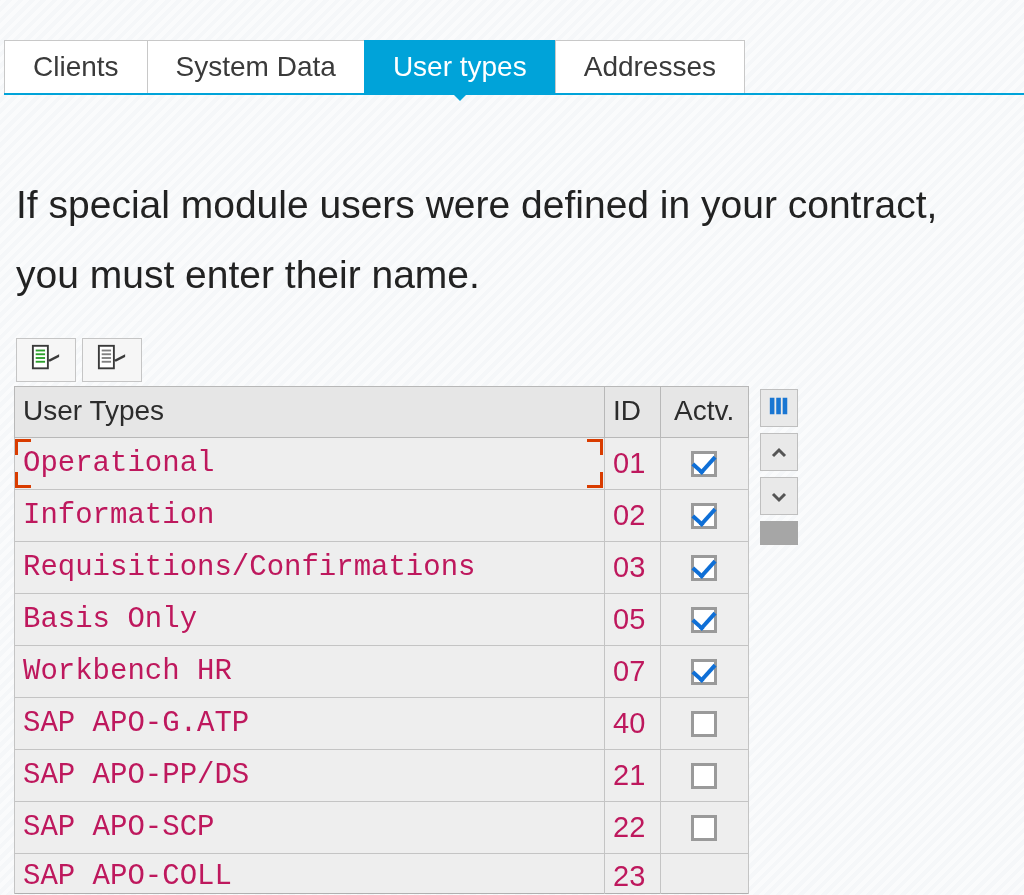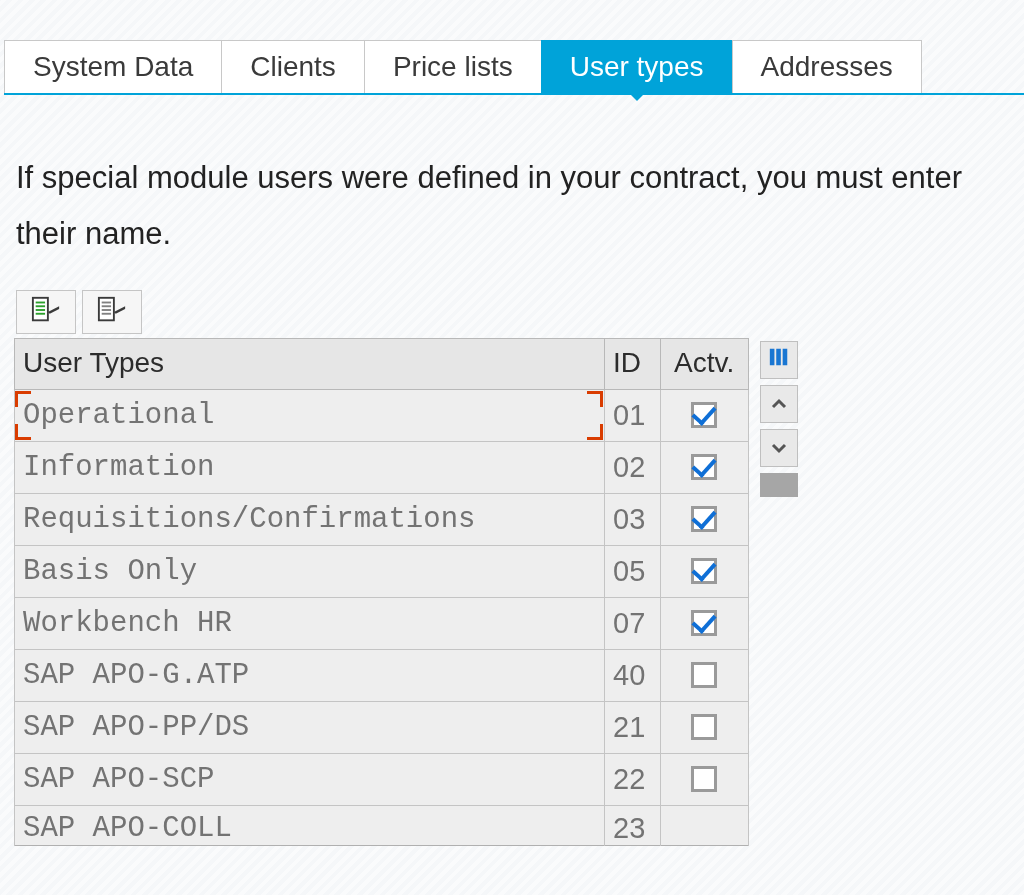--- a/index.html
+++ b/index.html
@@ -52,25 +52,26 @@
       left: 50%;
       margin-left: -6px;
       width: 0;
       height: 0;
       border-left: 6px solid transparent;
       border-right: 6px solid transparent;
       border-top: 6px solid #00a3d9;
     }
     
     .info-text {
-      font-size: 31px;
+      font-size: 39px;
       color: #222;
       padding: 55px 12px 20px 16px;
       line-height: 1.8;
       max-width: 1000px;
+      margin-top: 20px;
     }
     
     .toolbar {
       display: flex;
       gap: 6px;
       padding: 8px 0 4px 16px;
     }
     .tool-button {
       width: 60px;
       height: 44px;
@@ -102,21 +103,21 @@
       text-align: left;
       padding: 8px 10px 10px 8px;
       border: 1px solid #b8b8b8;
     }
     .grid th.col-id { width: 56px; margin-left: 16px; }
     .grid th.col-act { width: 88px; padding-left: 13px; }
     .grid td {
       background: #eeeeee;
       font-family: "Consolas", "Courier New", monospace;
       font-size: 29px;
-      color: #737373;
+      color: #be185d;
       padding: 8px 10px 8px 8px;
       border: 1px solid #c4c4c4;
       height: 52px;
       vertical-align: middle;
     }
     .grid td.name-cell { width: 590px; }
     .grid td.id-cell { width: 56px; font-family: "Segoe UI", Arial, sans-serif; }
     .grid td.act-cell { width: 88px; text-align: center; }
     .grid tr:first-of-type td.name-cell {
       position: relative;
@@ -188,23 +189,22 @@
       border-bottom: none;
       margin-left: 37px;
     }
   </style>
 </head>
 <body>
 
 <div class="container">
 
   <div class="tabstrip" id="tabstrip">
+      <div class="tab">Clients</div>
       <div class="tab">System Data</div>
-      <div class="tab">Clients</div>
-      <div class="tab">Price lists</div>
       <div class="tab active">User types</div>
       <div class="tab">Addresses</div>
     </div>
 
   <div class="info-text">If special module users were defined in your contract, you must enter their name.</div>
 
   <div class="toolbar">
     <div class="tool-button">
       <span class="tool-icon">
         <svg viewBox="0 0 32 32">

